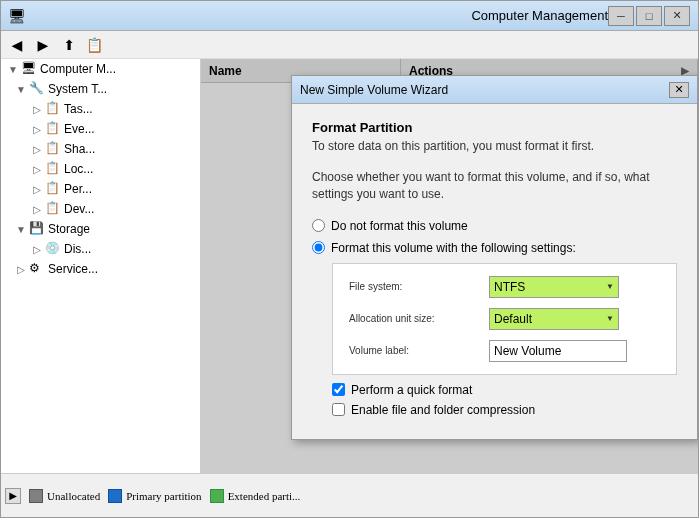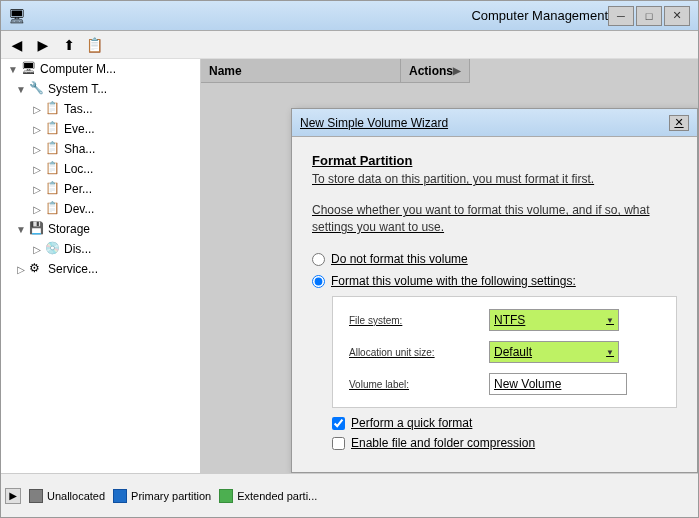--- a/index.html
+++ b/index.html
@@ -145,20 +145,21 @@
       height: 16px;
       margin-right: 3px;
       font-size: 12px;
     }
 
     
     .right-panel {
       flex: 1;
       background: #fff;
       display: flex;
+      flex-direction: column;
       overflow: hidden;
       position: relative;
     }
 
     .right-panel-header {
       height: 24px;
       background: #f0f0f0;
       border-bottom: 1px solid #ccc;
       display: flex;
       align-items: center;
@@ -201,39 +202,39 @@
       display: flex;
       align-items: center;
       justify-content: center;
       font-size: 10px;
     }
 
     .legend-item {
       display: flex;
       align-items: center;
       gap: 4px;
+      font-family: Liberation Serif, serif;
     }
 
     .legend-box {
       width: 14px;
       height: 14px;
       border: 1px solid #666;
     }
 
     
     .modal-overlay {
       position: absolute;
       top: 0; left: 0; right: 0; bottom: 0;
       background: rgba(0,0,0,0.2);
       display: flex;
-      align-items: flex-end;
+      align-items: flex-start;
       justify-content: flex-start;
       padding: 16px 0 0 90px;
       z-index: 100;
-      text-decoration: underline;
     }
 
     .dialog {
       width: 490px;
       background: #f0f0f0;
       border: 1px solid #999;
       box-shadow: 3px 3px 8px rgba(0,0,0,0.3);
     }
 
     .dialog-title-bar {

